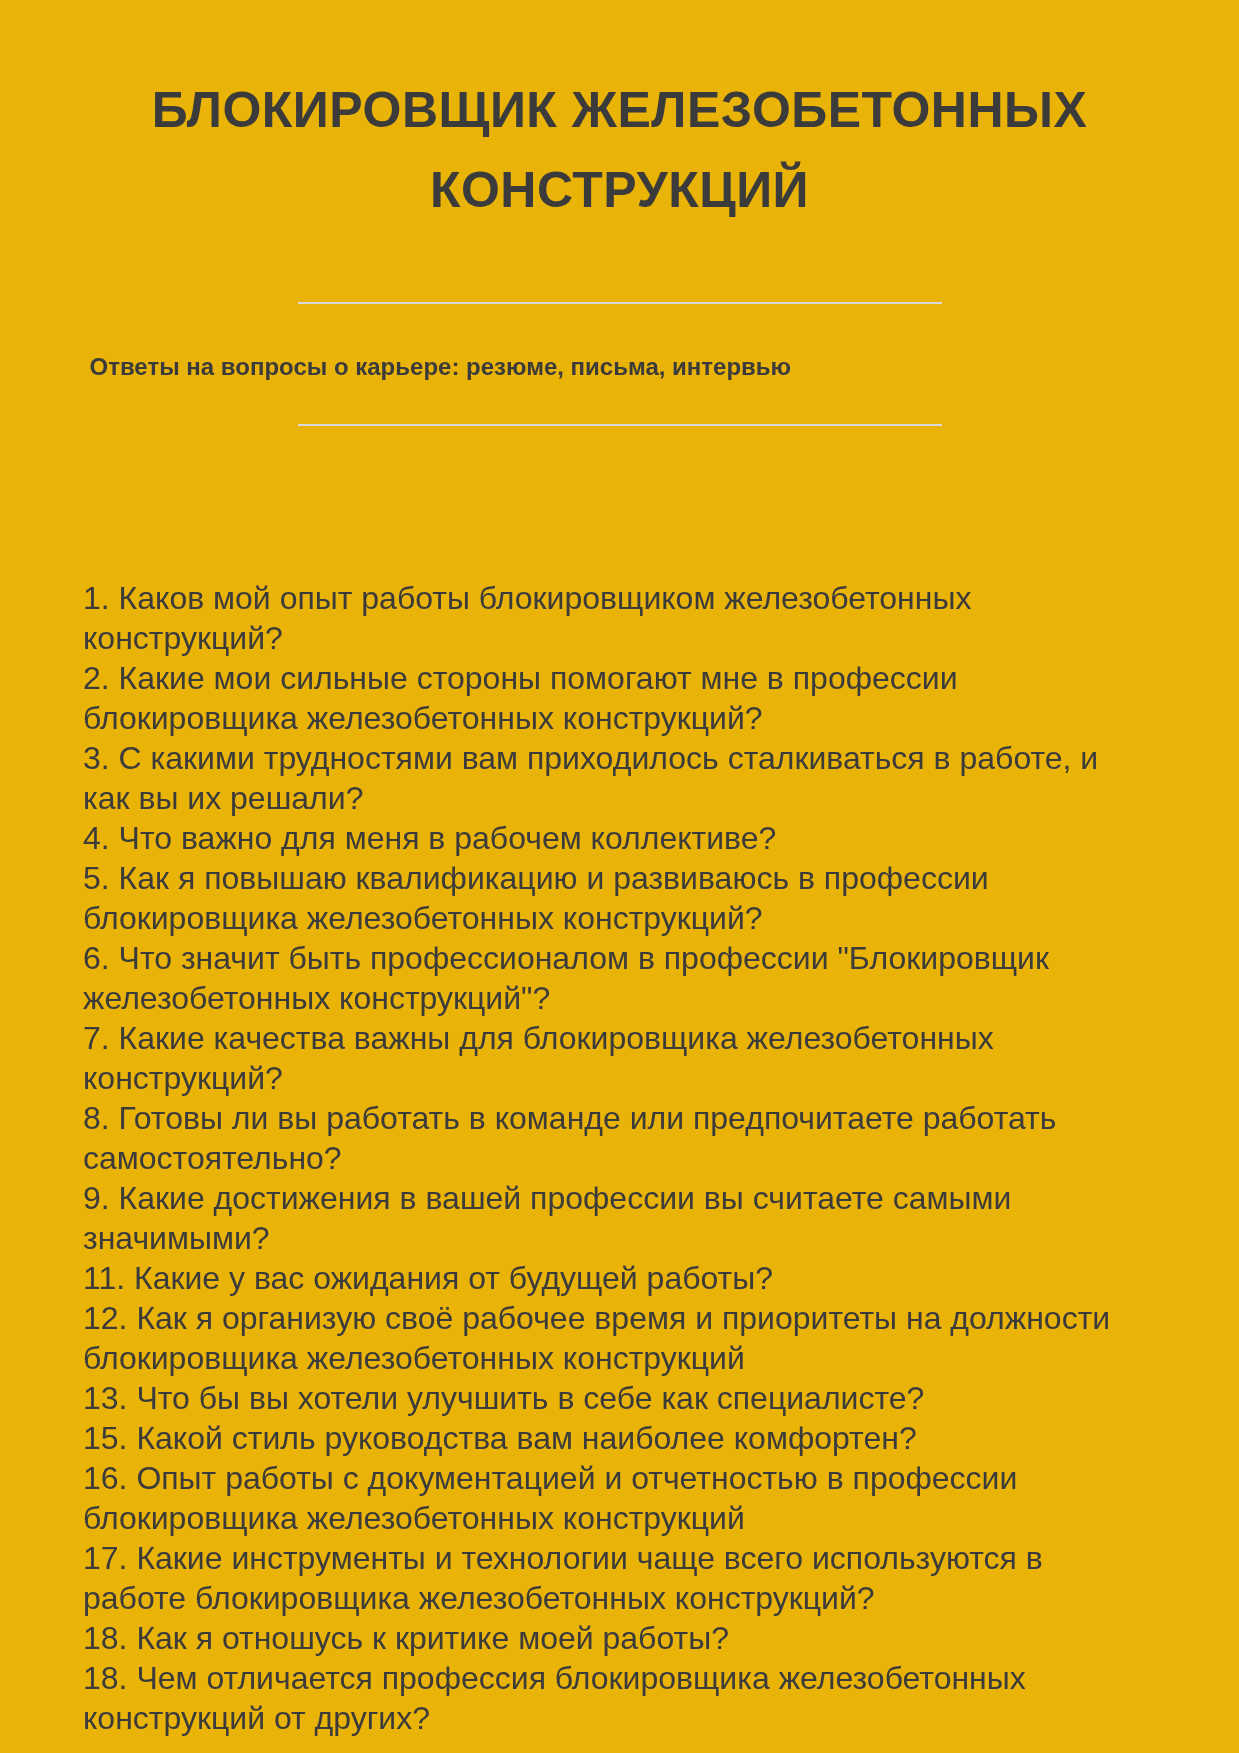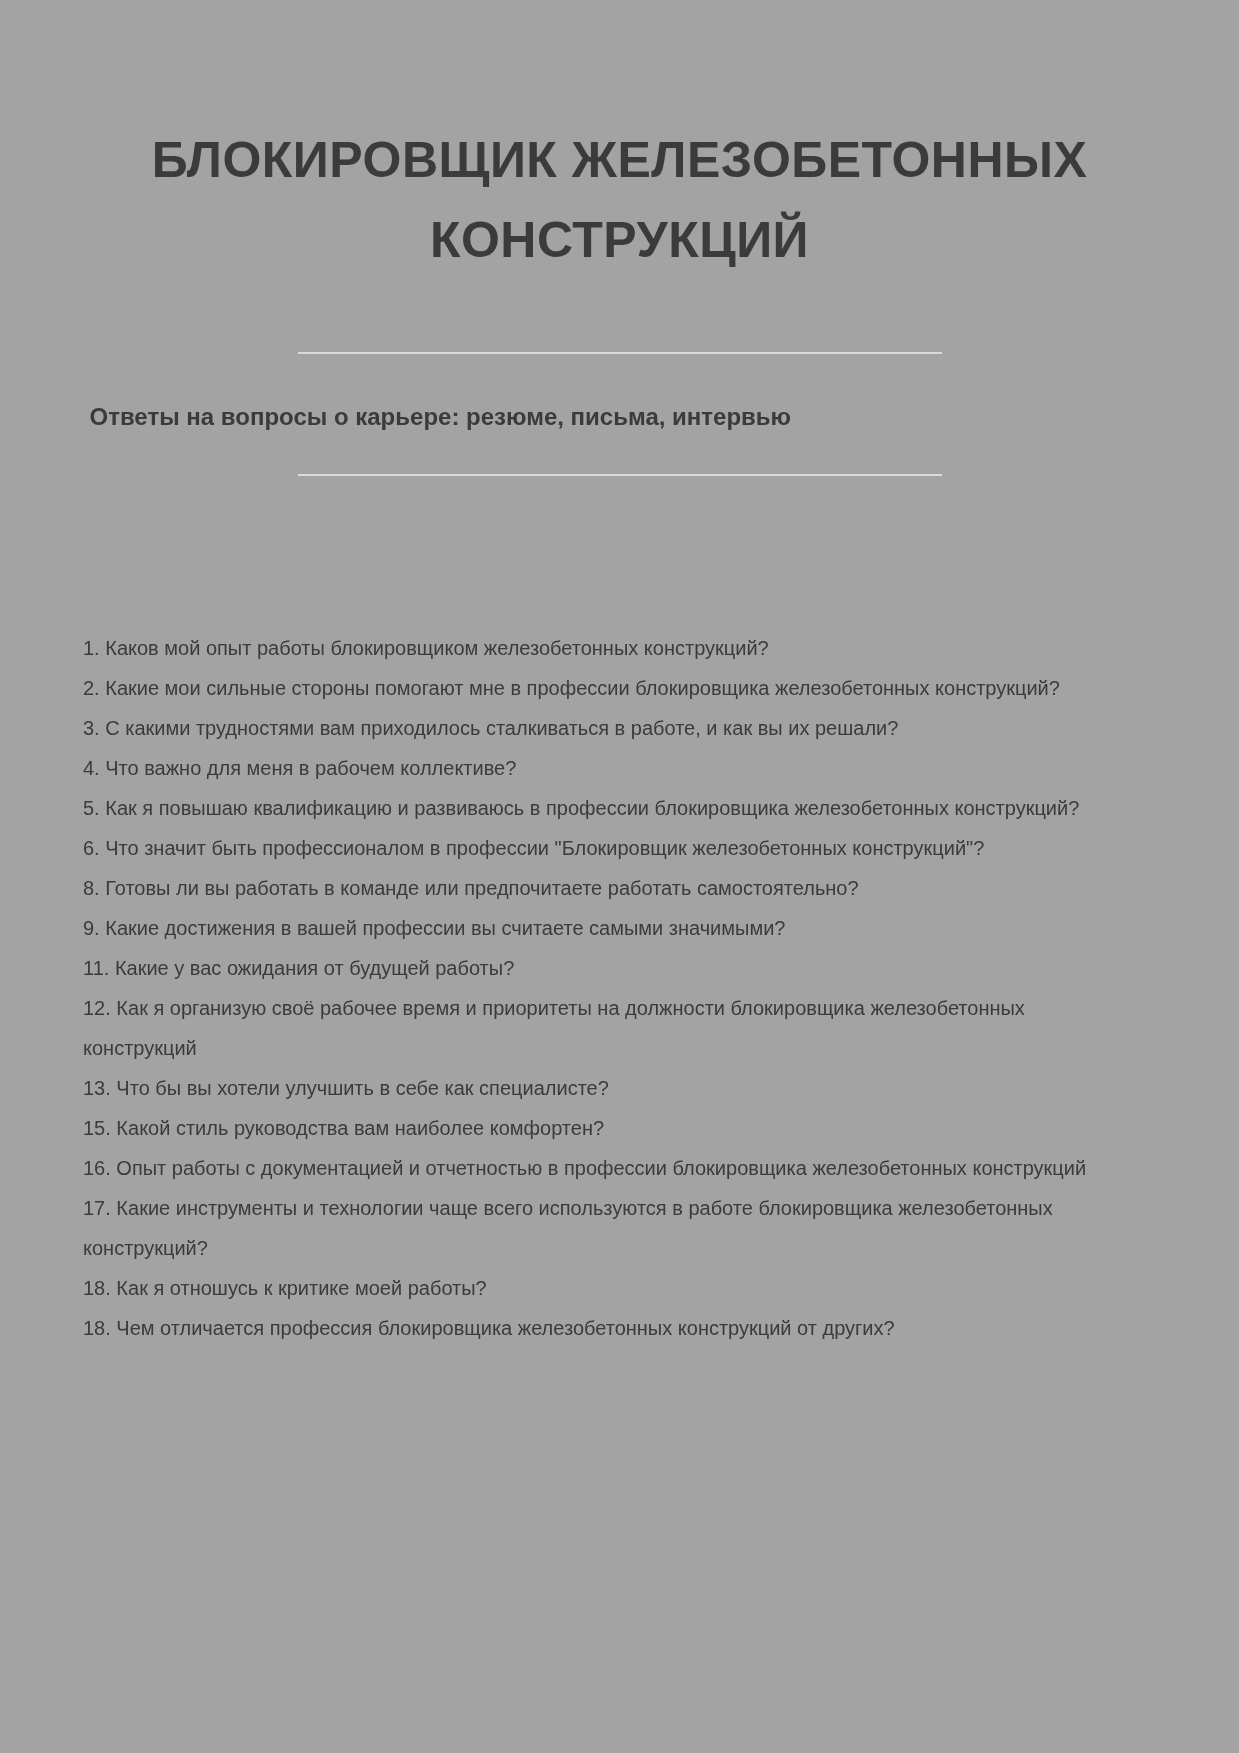--- a/index.html
+++ b/index.html
@@ -4,26 +4,26 @@
 <style>
   html, body {
     margin: 0;
     padding: 0;
     background: #ffffff;
   }
   .page {
     position: relative;
     width: 1239px;
     height: 1753px;
-    background: #a3a3a3;
+    background: #eab308;
     font-family: "Liberation Sans", "DejaVu Sans", sans-serif;
     color: #3b3b3b;
     overflow: hidden;
     box-sizing: border-box;
-    padding-top: 120px;
+    padding-top: 70px;
   }
   .doc-title {
     margin: 0 auto;
     width: 1000px;
     text-align: center;
     font-size: 50px;
     line-height: 80px;
     font-weight: 700;
     color: #3b3b3b;
     letter-spacing: 0.5px;
@@ -44,21 +44,21 @@
     line-height: 42px;
     font-weight: 700;
     color: #3b3b3b;
   }
   .divider-bottom {
     margin-top: 36px;
   }
   .question-list {
     margin: 152px 0 0 83px;
     width: 1060px;
-    font-size: 20px;
+    font-size: 32px;
     line-height: 40px;
     font-weight: 400;
     color: #3b3b3b;
   }
   .question-item {
     margin: 0;
     padding: 0;
   }
 </style>
 </head>
@@ -74,20 +74,21 @@
 
   <hr class="divider divider-bottom">
 
   <div class="question-list">
       <p class="question-item">1. Каков мой опыт работы блокировщиком железобетонных конструкций?</p>
       <p class="question-item">2. Какие мои сильные стороны помогают мне в профессии блокировщика железобетонных конструкций?</p>
       <p class="question-item">3. С какими трудностями вам приходилось сталкиваться в работе, и как вы их решали?</p>
       <p class="question-item">4. Что важно для меня в рабочем коллективе?</p>
       <p class="question-item">5. Как я повышаю квалификацию и развиваюсь в профессии блокировщика железобетонных конструкций?</p>
       <p class="question-item">6. Что значит быть профессионалом в профессии "Блокировщик железобетонных конструкций"?</p>
+      <p class="question-item">7. Какие качества важны для блокировщика железобетонных конструкций?</p>
       <p class="question-item">8. Готовы ли вы работать в команде или предпочитаете работать самостоятельно?</p>
       <p class="question-item">9. Какие достижения в вашей профессии вы считаете самыми значимыми?</p>
       <p class="question-item">11. Какие у вас ожидания от будущей работы?</p>
       <p class="question-item">12. Как я организую своё рабочее время и приоритеты на должности блокировщика железобетонных конструкций</p>
       <p class="question-item">13. Что бы вы хотели улучшить в себе как специалисте?</p>
       <p class="question-item">15. Какой стиль руководства вам наиболее комфортен?</p>
       <p class="question-item">16. Опыт работы с документацией и отчетностью в профессии блокировщика железобетонных конструкций</p>
       <p class="question-item">17. Какие инструменты и технологии чаще всего используются в работе блокировщика железобетонных конструкций?</p>
       <p class="question-item">18. Как я отношусь к критике моей работы?</p>
       <p class="question-item">18. Чем отличается профессия блокировщика железобетонных конструкций от других?</p>

